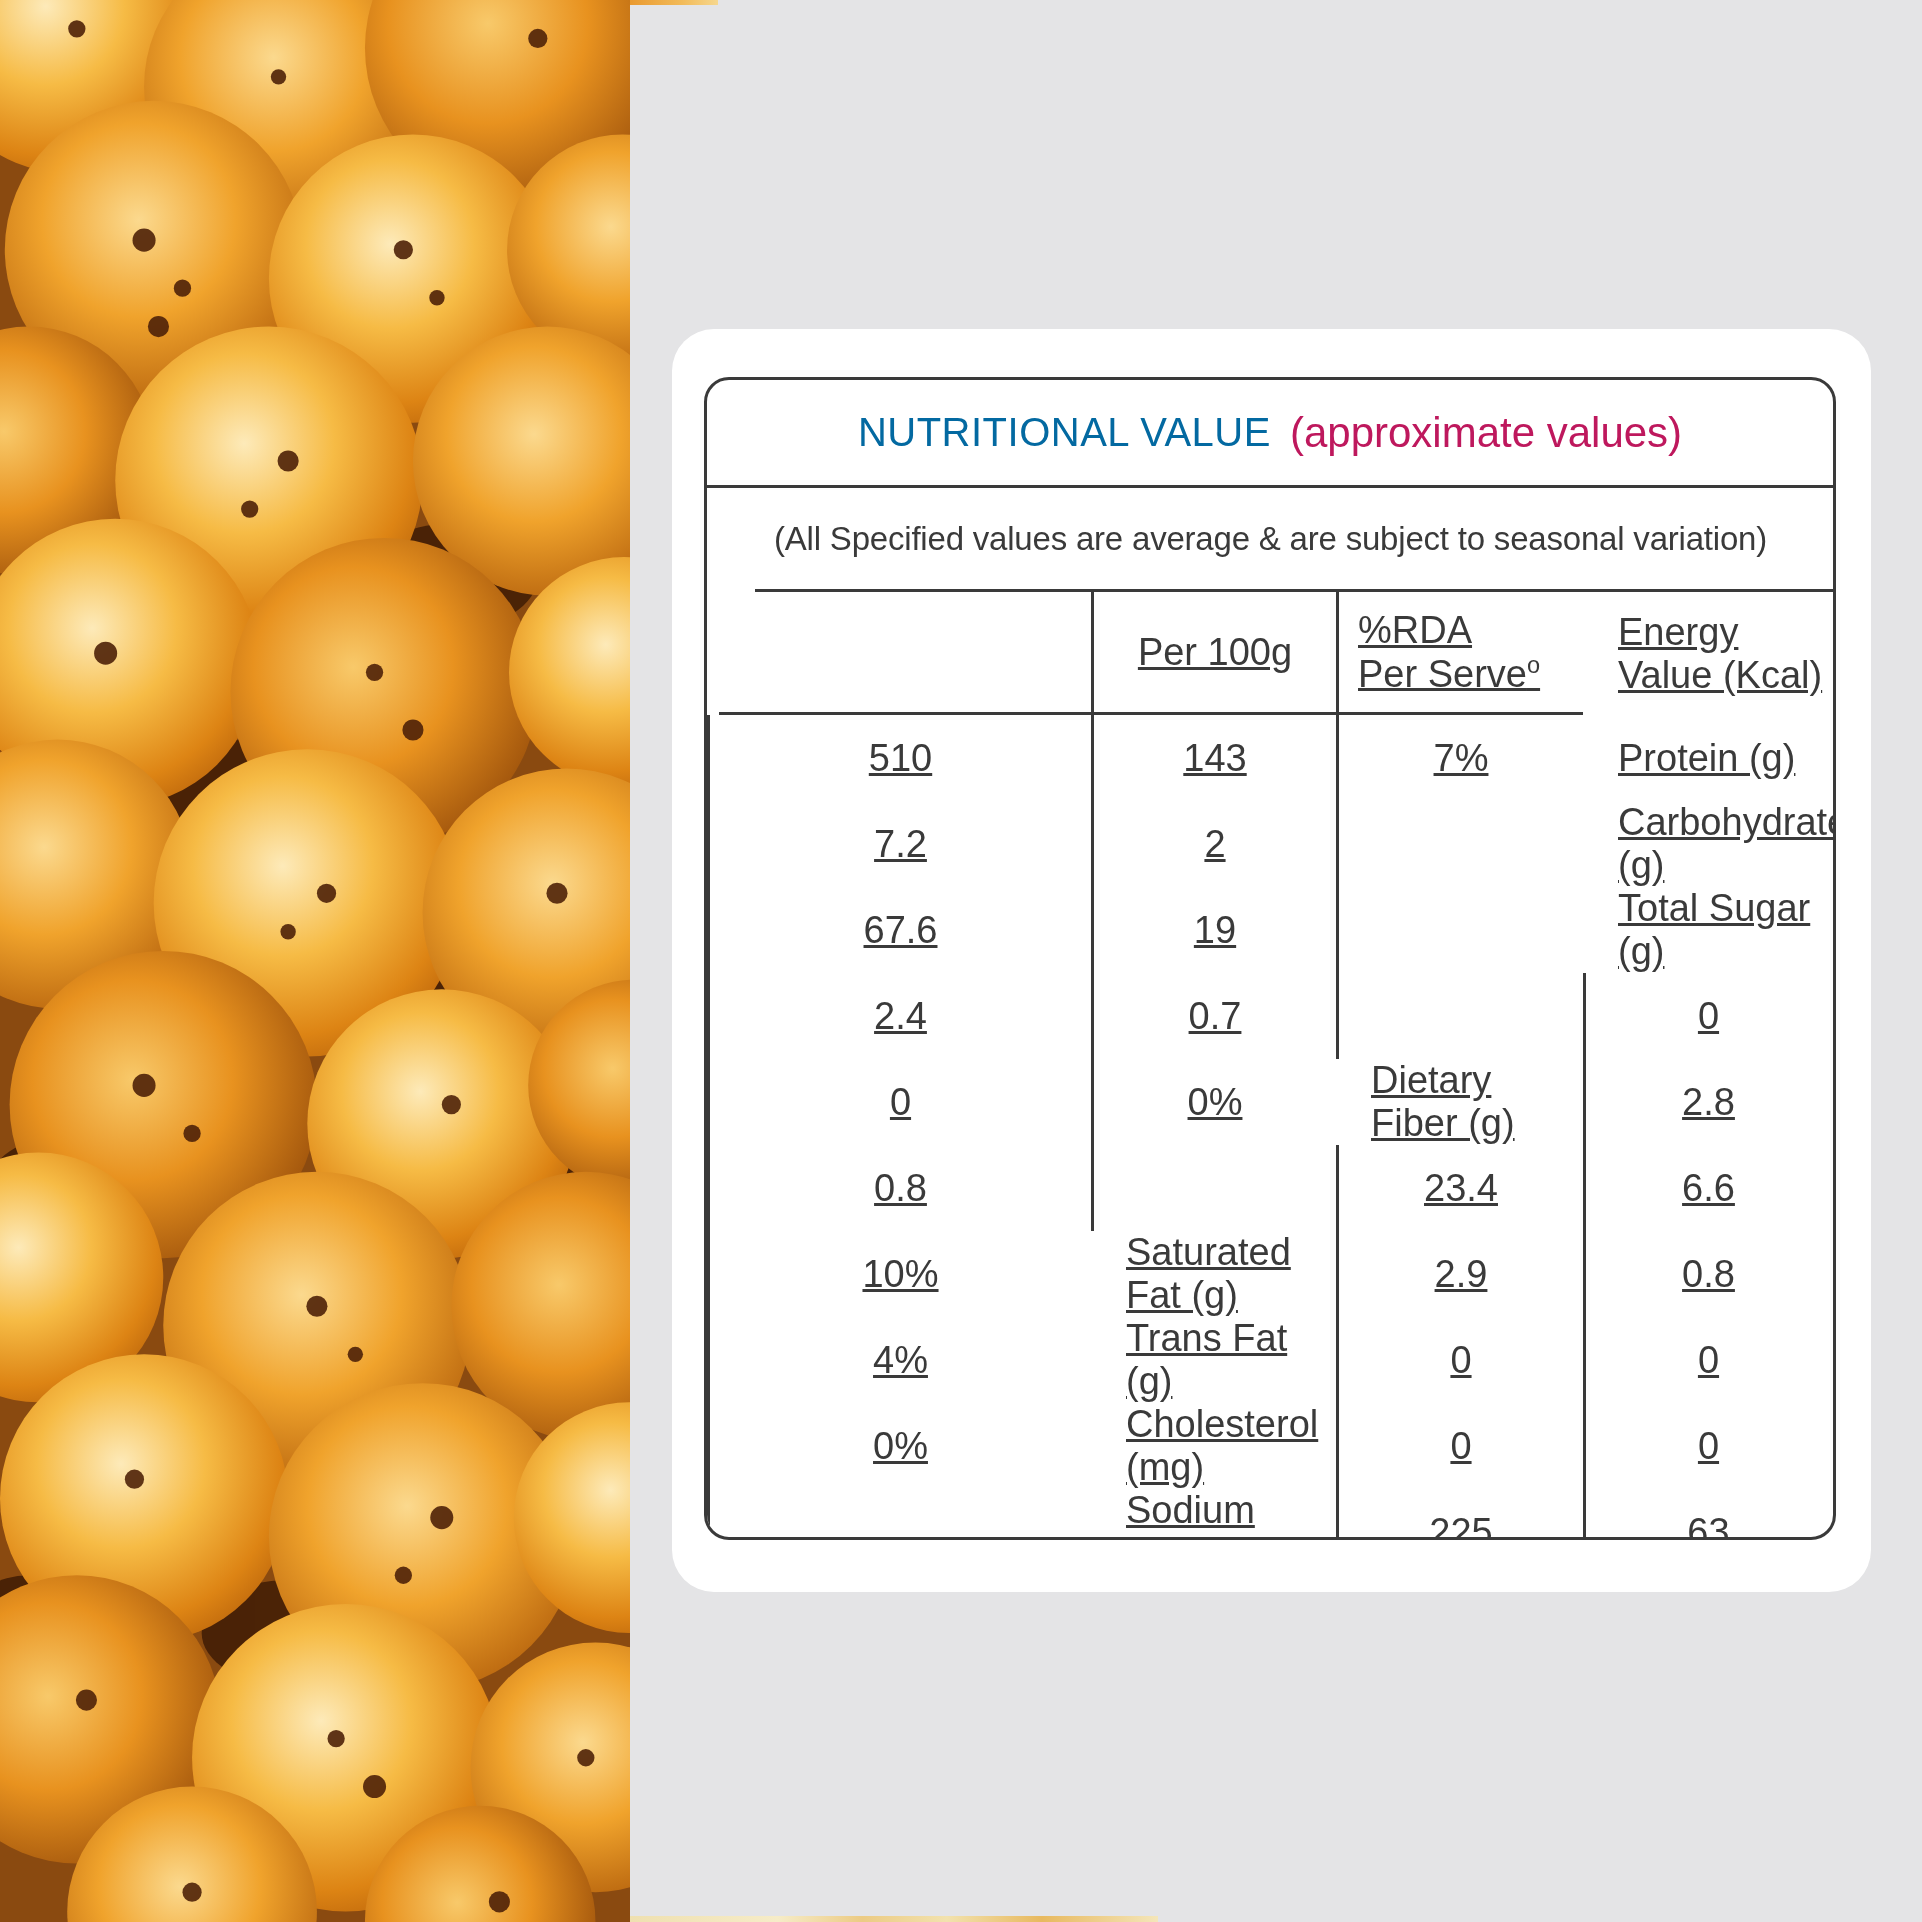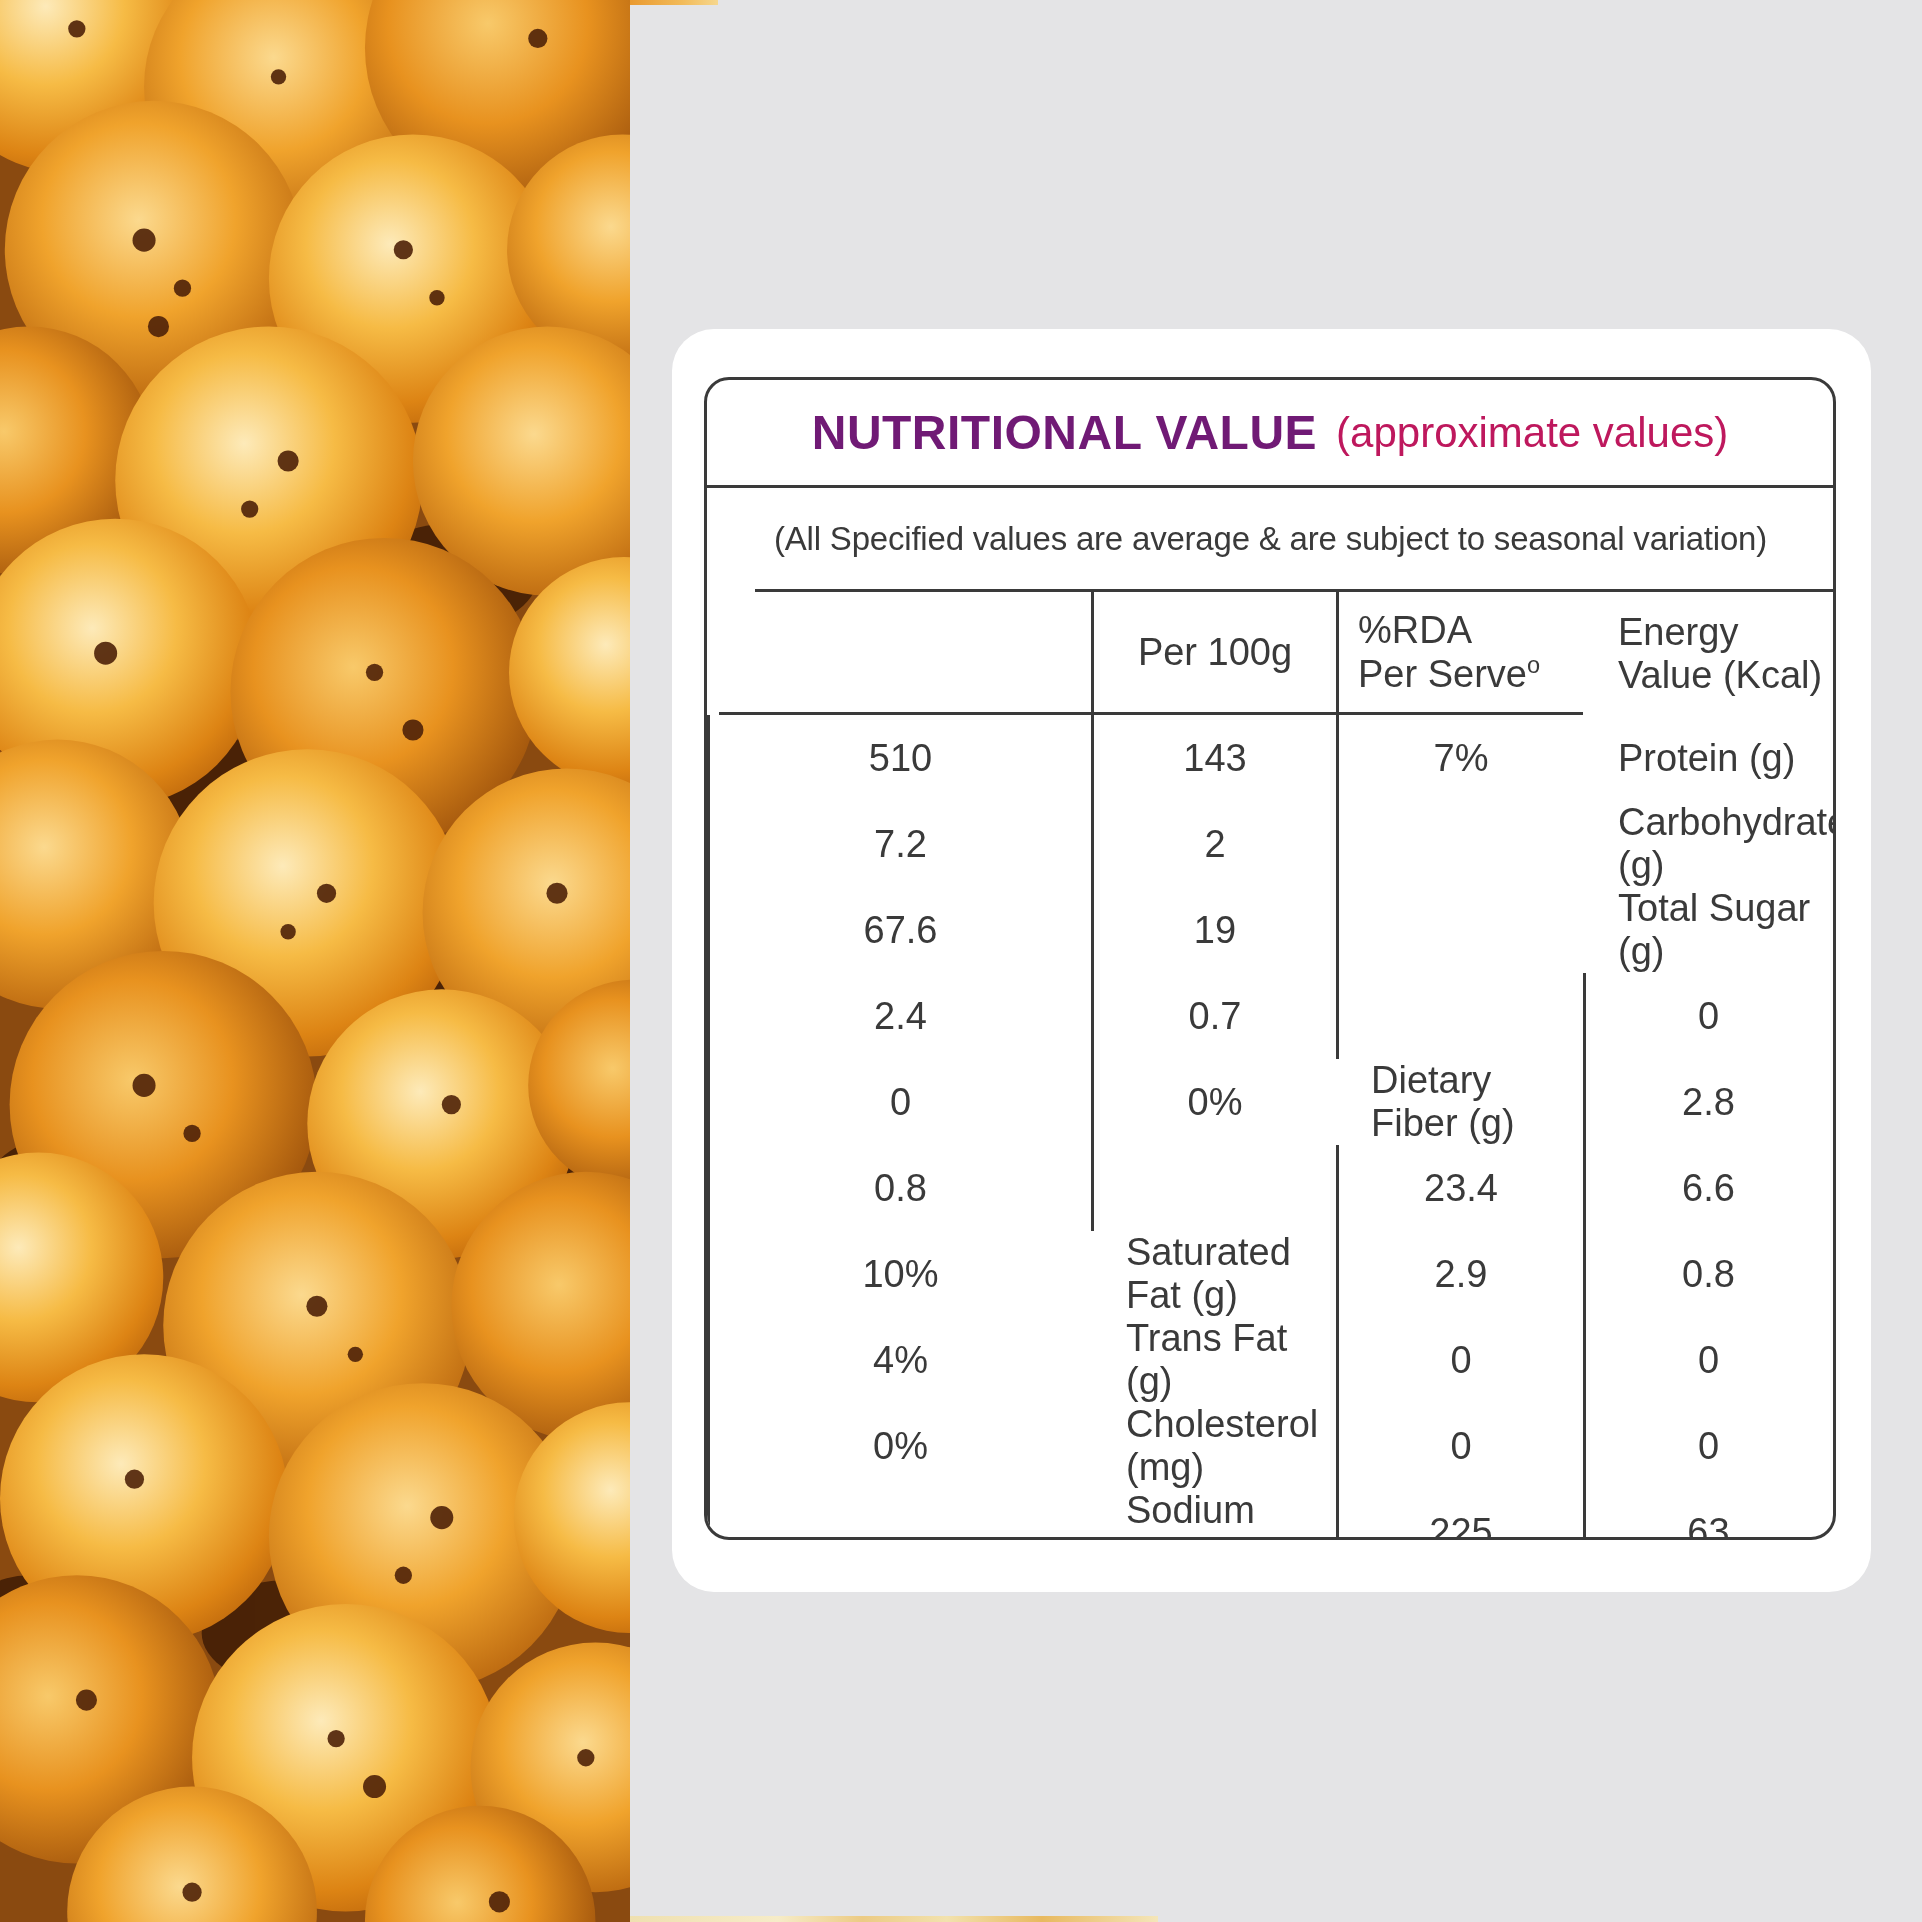--- a/index.html
+++ b/index.html
@@ -12,28 +12,28 @@
   .bottom-sliver{position:absolute;left:630px;top:1916px;width:528px;height:6.7px;
     background:linear-gradient(90deg,#efe0b0 0%,#f6ecc8 28%,#eccb84 44%,#f2e2ae 60%,#e8b95f 78%,#f4e6ba 100%);}
 
   .card{position:absolute;left:672px;top:329px;width:1199px;height:1263px;background:#ffffff;border-radius:42px;}
 
   .nv-table{position:absolute;left:32px;top:48px;width:1132px;height:1163px;box-sizing:border-box;
     border:3.8px solid #3a3a3a;border-radius:25px;overflow:hidden;display:flex;flex-direction:column;background:#fff;}
 
   .title-row{flex:0 0 108px;box-sizing:border-box;border-bottom:3.8px solid #3a3a3a;
     display:flex;align-items:center;justify-content:center;gap:19px;}
-  .title-main{font-size:48px;font-weight:bold;letter-spacing:0.5px;color:#701a75;}
+  .title-main{font-size:40px;font-weight:normal;letter-spacing:0.5px;color:#0369a1;}
   .title-note{font-size:42px;color:#be185d;}
 
   .subtitle-row{flex:0 0 104px;box-sizing:border-box;border-bottom:3.8px solid #3a3a3a;
     display:flex;align-items:center;padding-left:19px;font-size:33px;letter-spacing:-0.2px;margin-left:48px;}
 
   .grid{flex:1;display:grid;grid-template-columns:384px 245px 247px 248px;
-    grid-template-rows:123px repeat(11,1fr);}
+    grid-template-rows:123px repeat(11,1fr);text-decoration:underline;}
   .cell{display:flex;align-items:center;justify-content:center;font-size:38px;box-sizing:border-box;}
   .cell.lab{justify-content:flex-start;padding-left:23px;margin-left:12px;}
   .bl{border-left:3.8px solid #3a3a3a;}
   .hdr{border-bottom:3.8px solid #3a3a3a;}
   .hdr.rda{flex-direction:column;align-items:flex-start;justify-content:center;padding-left:19px;line-height:1.12;}
   .hdr.rda sup{font-size:62%;vertical-align:super;}
 </style>
 </head>
 <body>
 

